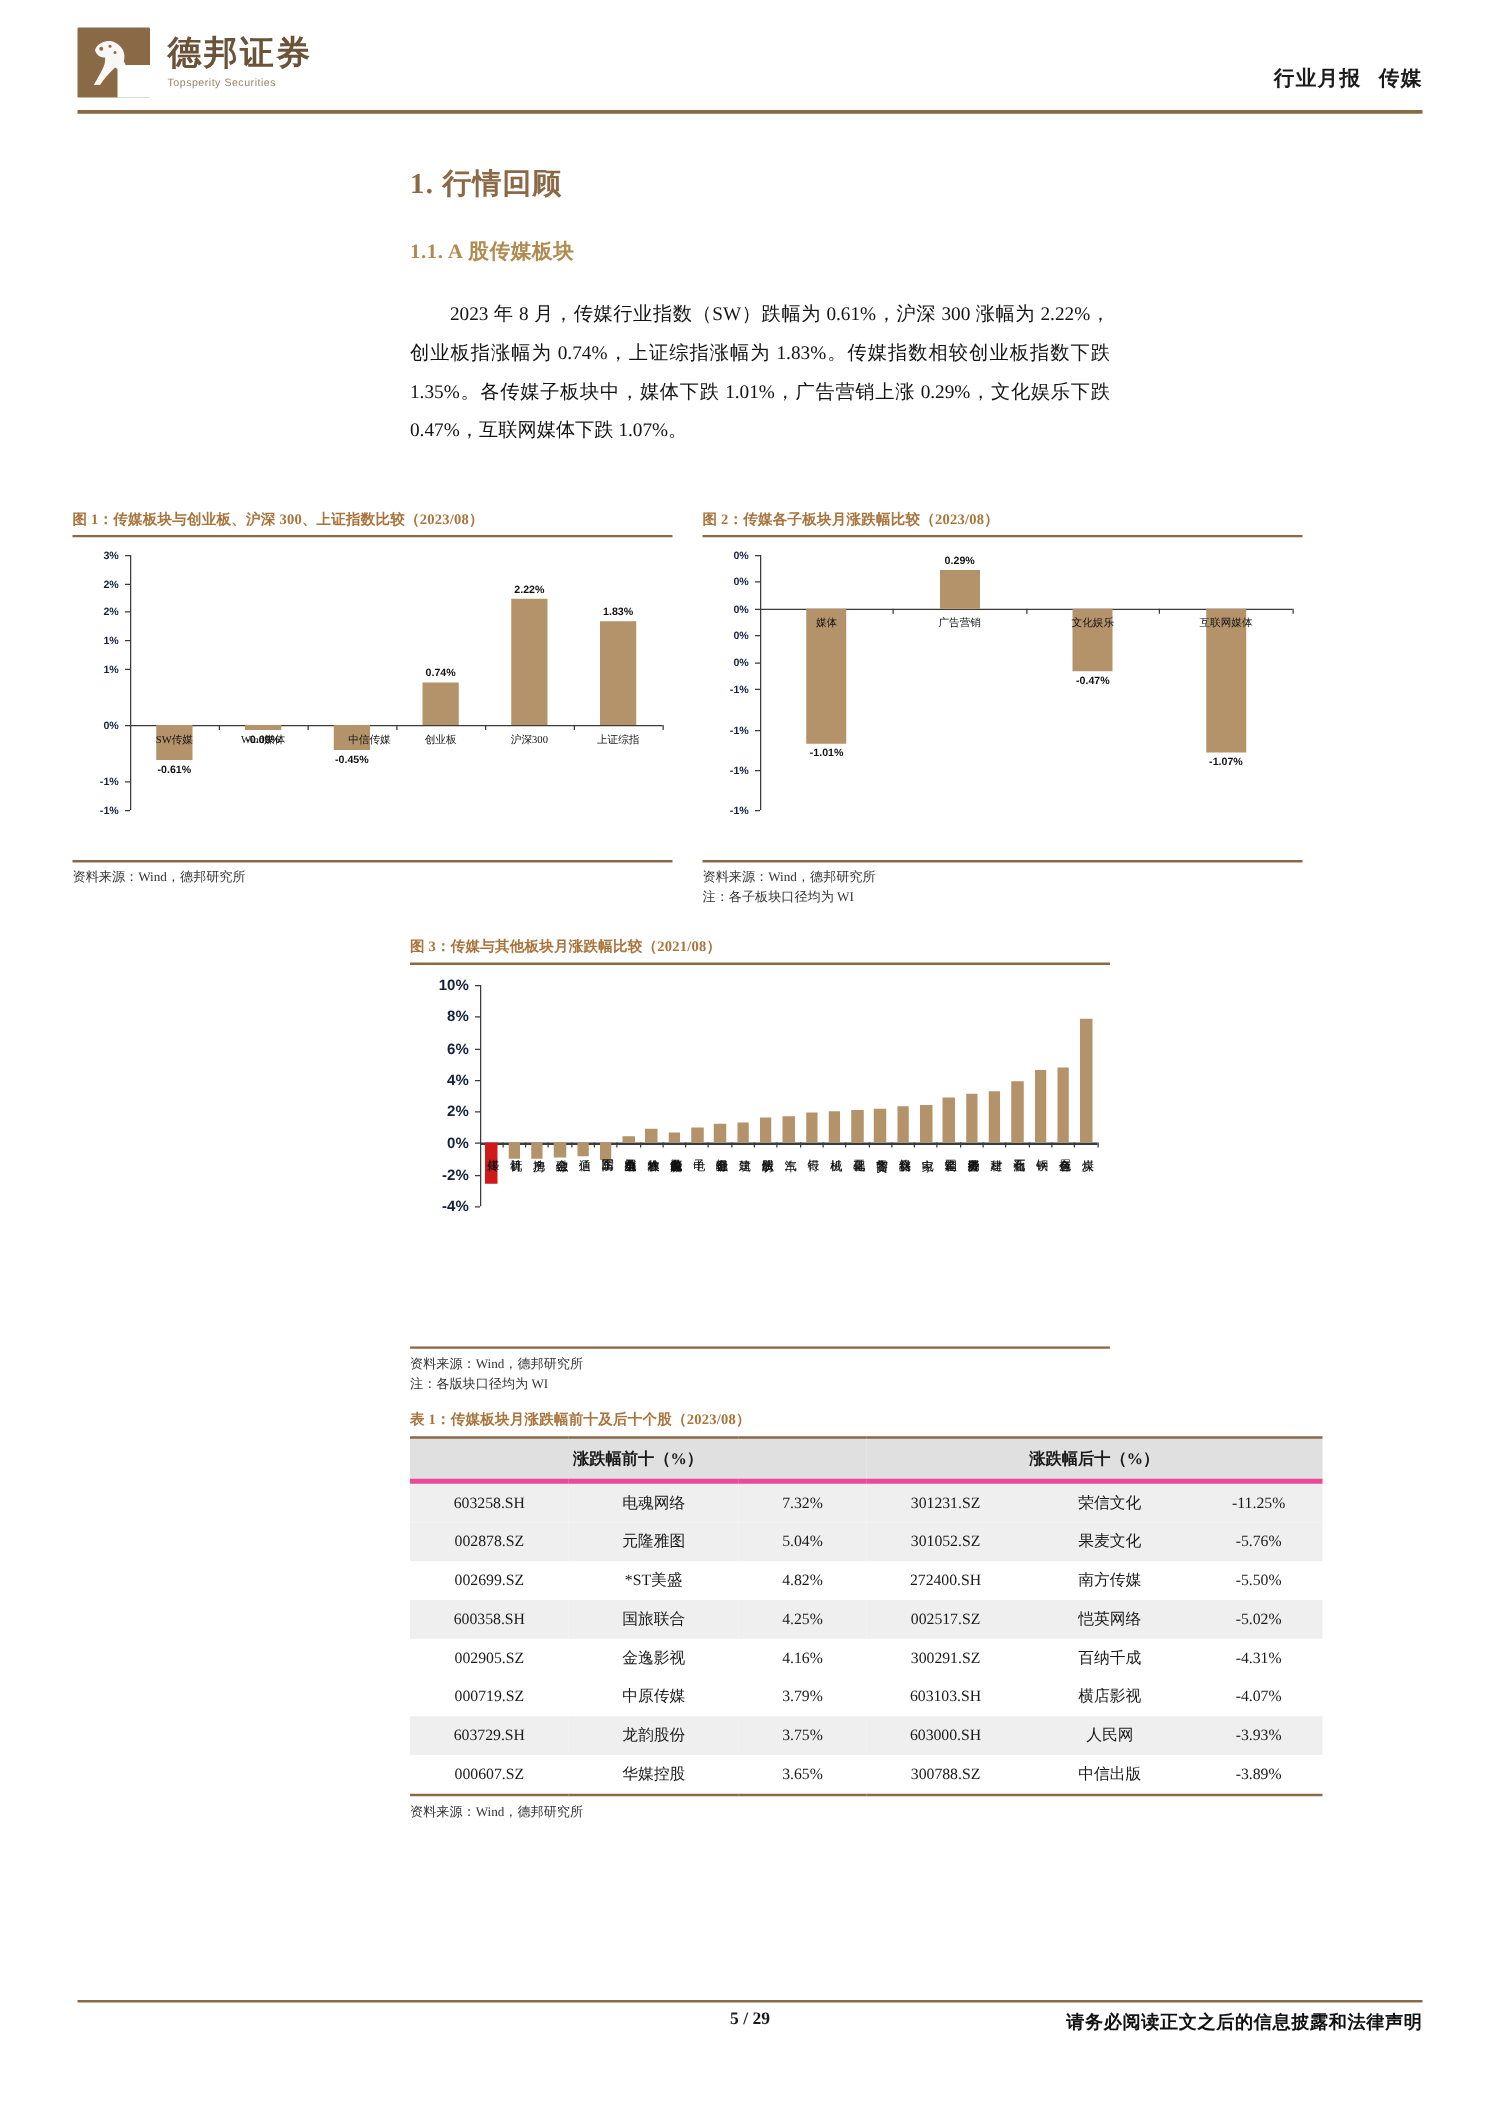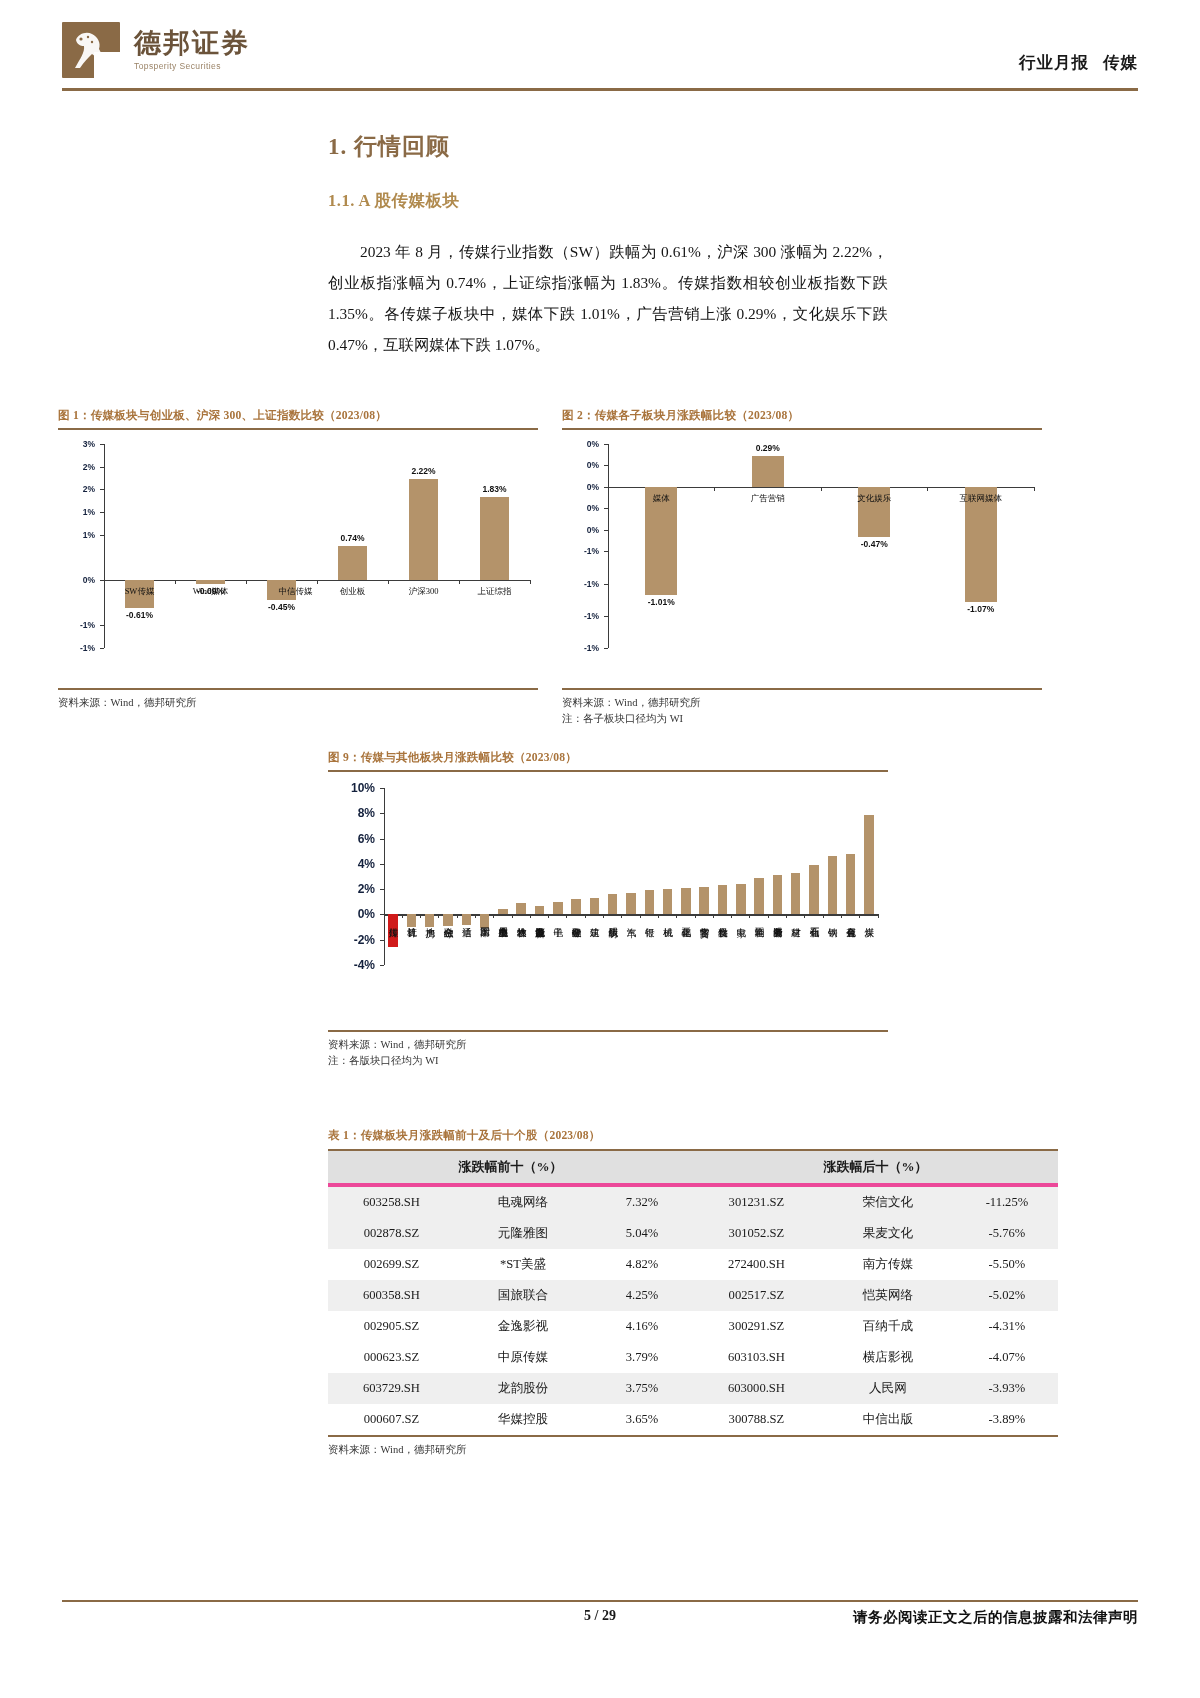--- a/index.html
+++ b/index.html
@@ -193,23 +193,23 @@
         <div class="tickmark" style="left: 471.5px; top: 56.9474px; width: 1px; height: 4px;"></div>
         <div class="catlabel" style="left: 418.75px; top: 62.9474px;">互联网媒体</div>
         <div class="vlabel" style="left: 418.75px; top: 173.832px;">-1.07%</div>
       </div>
     <div class="fig-srcbar"></div>
     <div class="src">资料来源：Wind，德邦研究所</div>
     <div class="src" style="margin-top:1px;">注：各子板块口径均为 WI</div>
   </div>
 
   <div class="fig3">
-    <div class="fig-cap">图 9：传媒与其他板块月涨跌幅比较（2023/08）</div>
+    <div class="fig-cap">图 3：传媒与其他板块月涨跌幅比较（2021/08）</div>
     <div class="fig-rule"></div>
-    <div class="plot" id="plot3" style="height:258px;">
+    <div class="plot" id="plot3" style="height:305px;">
         <div class="axisline" style="left: 56px; top: 16px; width: 1.4px; height: 177px;"></div>
         <div class="axisline" style="left: 56px; top: 142.429px; width: 494px; height: 1.4px;"></div>
         <div class="tickmark" style="left: 52px; top: 16px;"></div>
         <div class="ytick3" style="left: 0px; top: 16px; width: 47px;">10%</div>
         <div class="tickmark" style="left: 52px; top: 41.2857px;"></div>
         <div class="ytick3" style="left: 0px; top: 41.2857px; width: 47px;">8%</div>
         <div class="tickmark" style="left: 52px; top: 66.5714px;"></div>
         <div class="ytick3" style="left: 0px; top: 66.5714px; width: 47px;">6%</div>
         <div class="tickmark" style="left: 52px; top: 91.8571px;"></div>
         <div class="ytick3" style="left: 0px; top: 91.8571px; width: 47px;">4%</div>
@@ -352,21 +352,21 @@
           </tr>
           <tr>
             <td class="col-code">002905.SZ</td>
             <td class="col-name">金逸影视</td>
             <td class="col-val">4.16%</td>
             <td class="col-code">300291.SZ</td>
             <td class="col-name">百纳千成</td>
             <td class="col-val">-4.31%</td>
           </tr>
           <tr>
-            <td class="col-code">000623.SZ</td>
+            <td class="col-code">000719.SZ</td>
             <td class="col-name">中原传媒</td>
             <td class="col-val">3.79%</td>
             <td class="col-code">603103.SH</td>
             <td class="col-name">横店影视</td>
             <td class="col-val">-4.07%</td>
           </tr>
           <tr class="alt">
             <td class="col-code">603729.SH</td>
             <td class="col-name">龙韵股份</td>
             <td class="col-val">3.75%</td>

